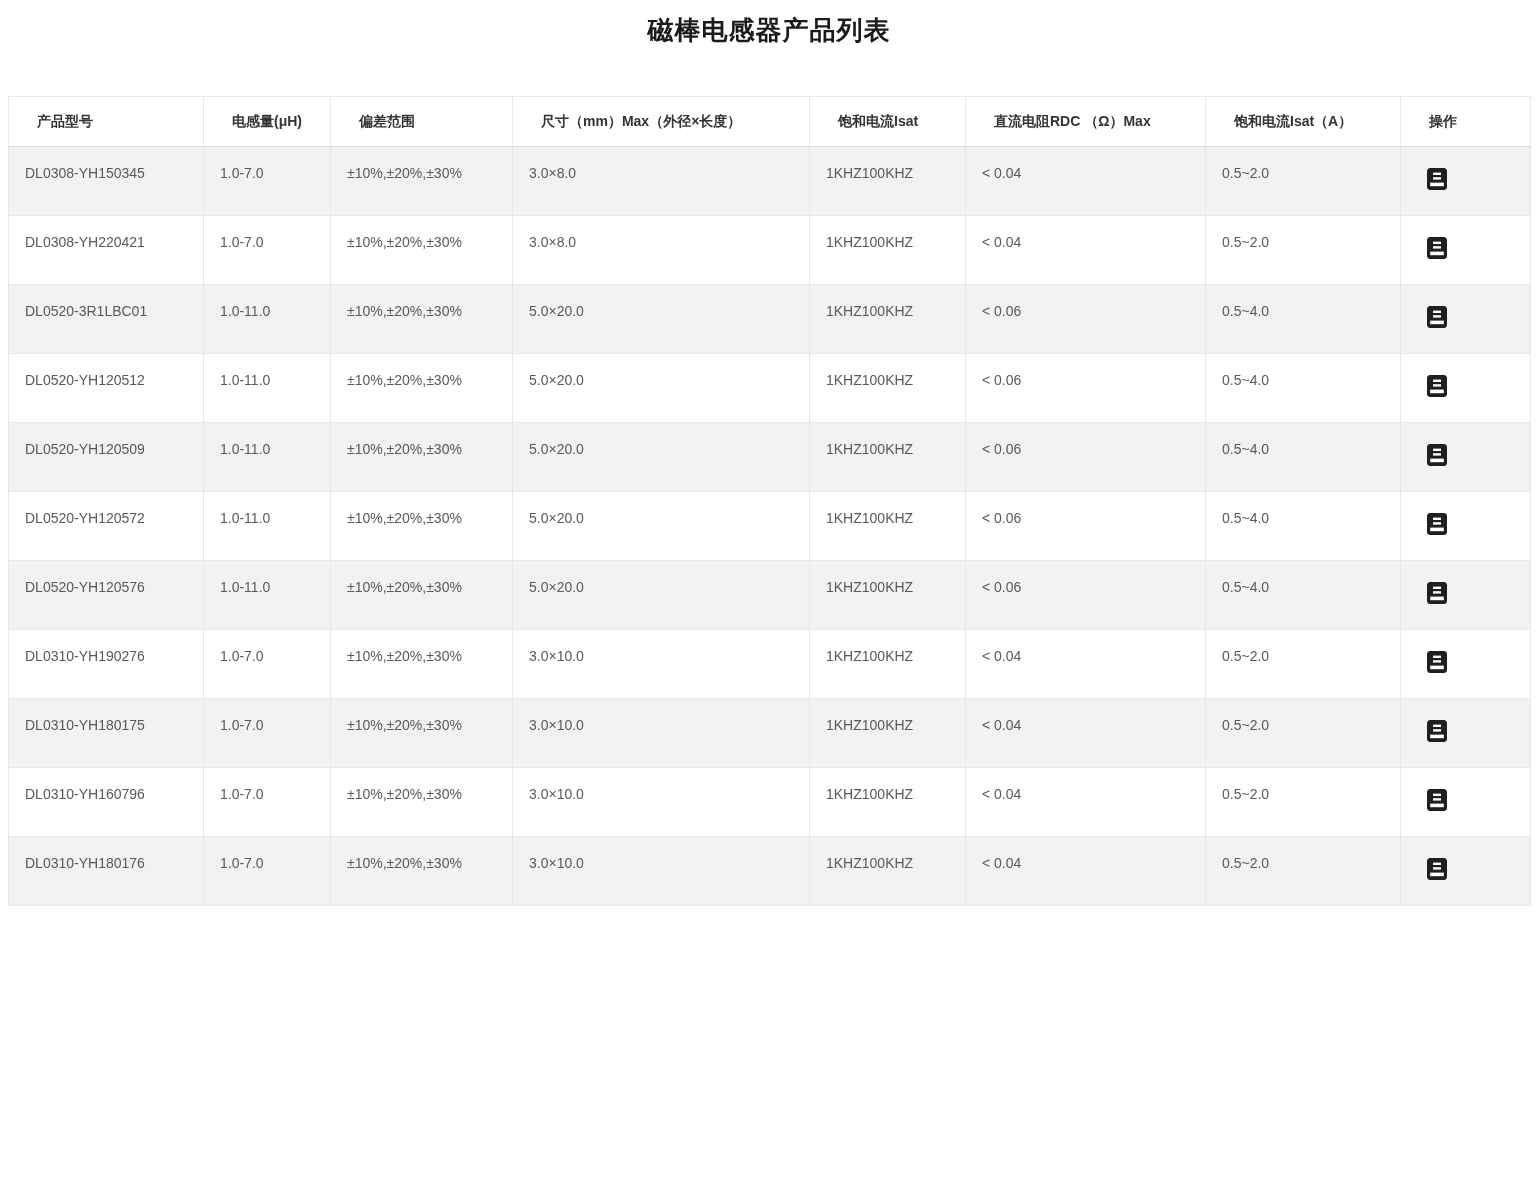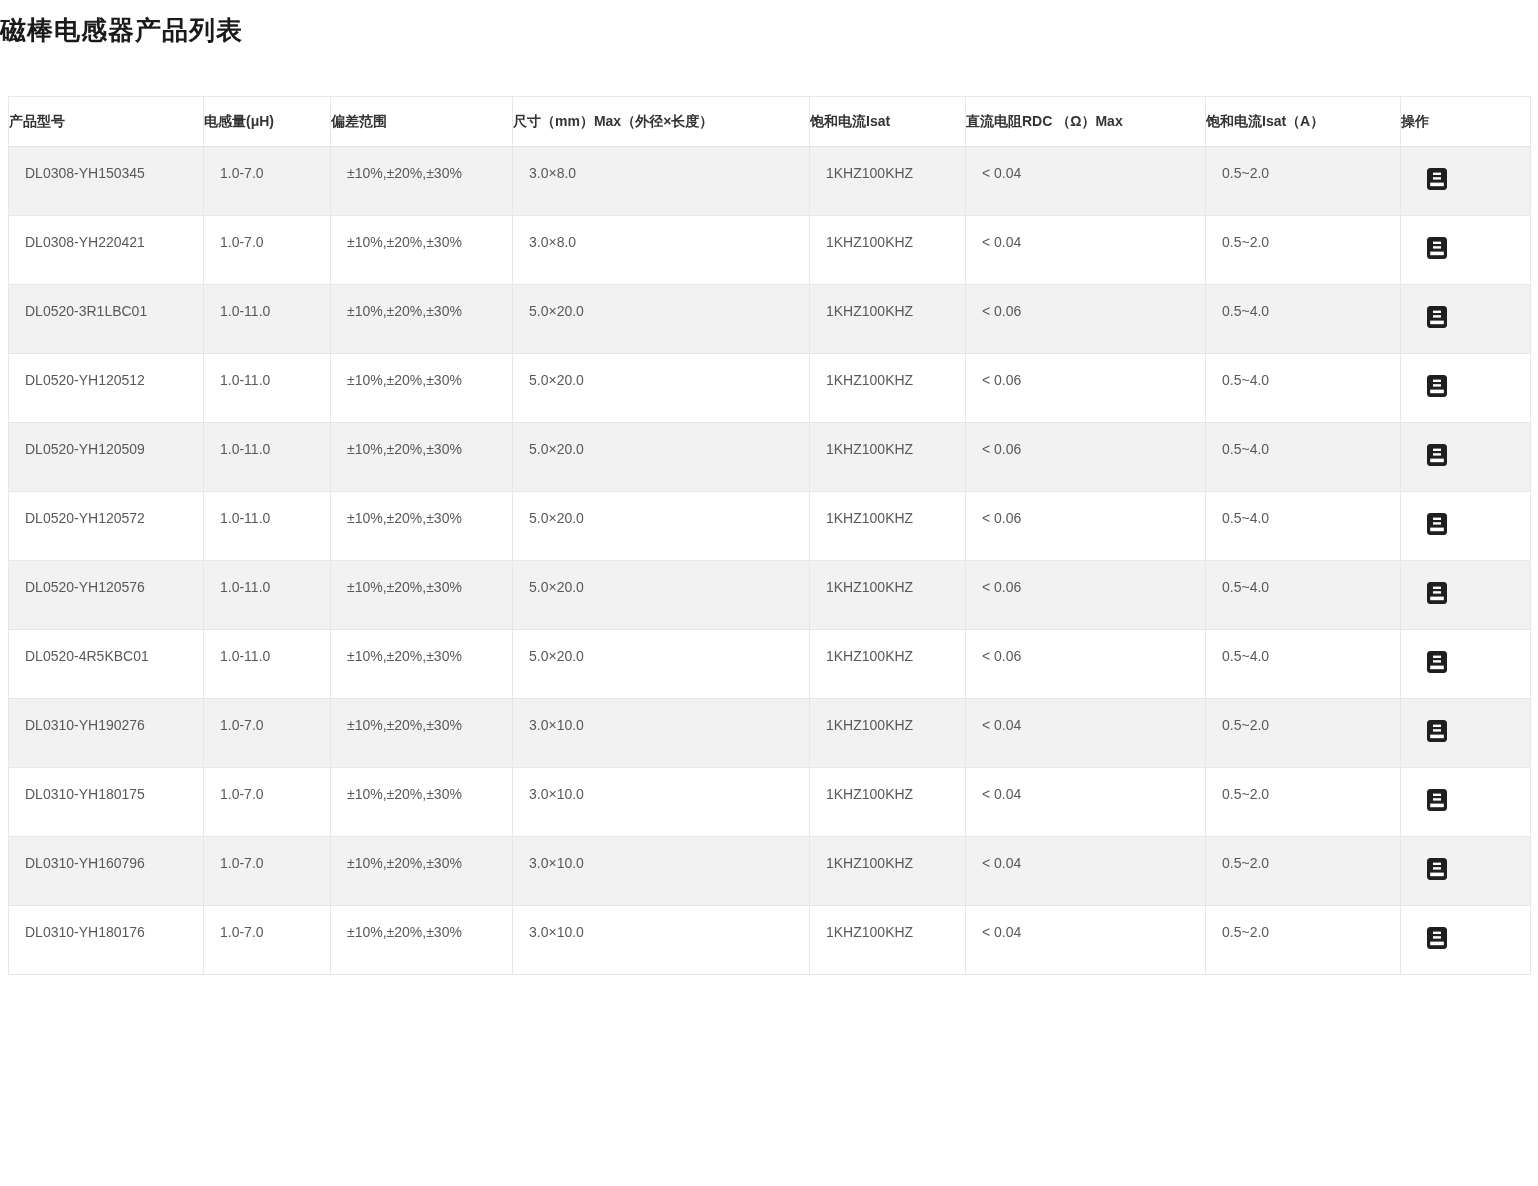--- a/index.html
+++ b/index.html
@@ -8,20 +8,21 @@
     background: #ffffff;
     font-family: "Liberation Sans", "DejaVu Sans", sans-serif;
   }
   .page {
     width: 1538px;
     min-height: 1186px;
     box-sizing: border-box;
   }
   .page-title {
     margin: 14px 0 0 0;
+    text-align: center;
     font-size: 26px;
     line-height: 32px;
     font-weight: bold;
     color: #1a1a1a;
     letter-spacing: 1px;
   }
   table.product-table {
     margin: 50px 8px 0 8px;
     width: 1522px;
     table-layout: fixed;
@@ -32,21 +33,21 @@
   col.c2 { width: 127px; }
   col.c3 { width: 182px; }
   col.c4 { width: 297px; }
   col.c5 { width: 156px; }
   col.c6 { width: 240px; }
   col.c7 { width: 195px; }
   col.c8 { width: 130px; }
   th {
     box-sizing: border-box;
     height: 50px;
-    padding: 0 0;
+    padding: 0 28px;
     text-align: left;
     vertical-align: middle;
     font-size: 14px;
     font-weight: bold;
     color: #333333;
     background: #ffffff;
     border-right: 1px solid #e8e8e8;
     border-bottom: 1px solid #e0e0e0;
     white-space: nowrap;
     overflow: hidden;
@@ -207,35 +208,20 @@
           <td>&lt; 0.06</td>
           <td>0.5~4.0</td>
           <td><button class="action-btn"><svg width="20" height="22" viewBox="0 0 20 22">
                 <rect x="0.5" y="0.5" width="19" height="21" rx="2.5" fill="#1f1f1f" stroke="#1f1f1f"></rect>
                 <rect x="6" y="4.6" width="8" height="2.4" fill="#ffffff"></rect>
                 <rect x="6" y="9.2" width="8" height="2.4" fill="#ffffff"></rect>
                 <rect x="3.2" y="14.6" width="13.6" height="3.6" fill="#ffffff"></rect>
               </svg></button></td>
         </tr>
         <tr>
-          <td>DL0520-4R5KBC01</td>
-          <td>1.0-11.0</td>
-          <td>±10%,±20%,±30%</td>
-          <td>5.0×20.0</td>
-          <td>1KHZ100KHZ</td>
-          <td>&lt; 0.06</td>
-          <td>0.5~4.0</td>
-          <td><button class="action-btn"><svg width="20" height="22" viewBox="0 0 20 22">
-                <rect x="0.5" y="0.5" width="19" height="21" rx="2.5" fill="#1f1f1f" stroke="#1f1f1f"></rect>
-                <rect x="6" y="4.6" width="8" height="2.4" fill="#ffffff"></rect>
-                <rect x="6" y="9.2" width="8" height="2.4" fill="#ffffff"></rect>
-                <rect x="3.2" y="14.6" width="13.6" height="3.6" fill="#ffffff"></rect>
-              </svg></button></td>
-        </tr>
-        <tr>
           <td>DL0310-YH190276</td>
           <td>1.0-7.0</td>
           <td>±10%,±20%,±30%</td>
           <td>3.0×10.0</td>
           <td>1KHZ100KHZ</td>
           <td>&lt; 0.04</td>
           <td>0.5~2.0</td>
           <td><button class="action-btn"><svg width="20" height="22" viewBox="0 0 20 22">
                 <rect x="0.5" y="0.5" width="19" height="21" rx="2.5" fill="#1f1f1f" stroke="#1f1f1f"></rect>
                 <rect x="6" y="4.6" width="8" height="2.4" fill="#ffffff"></rect>

